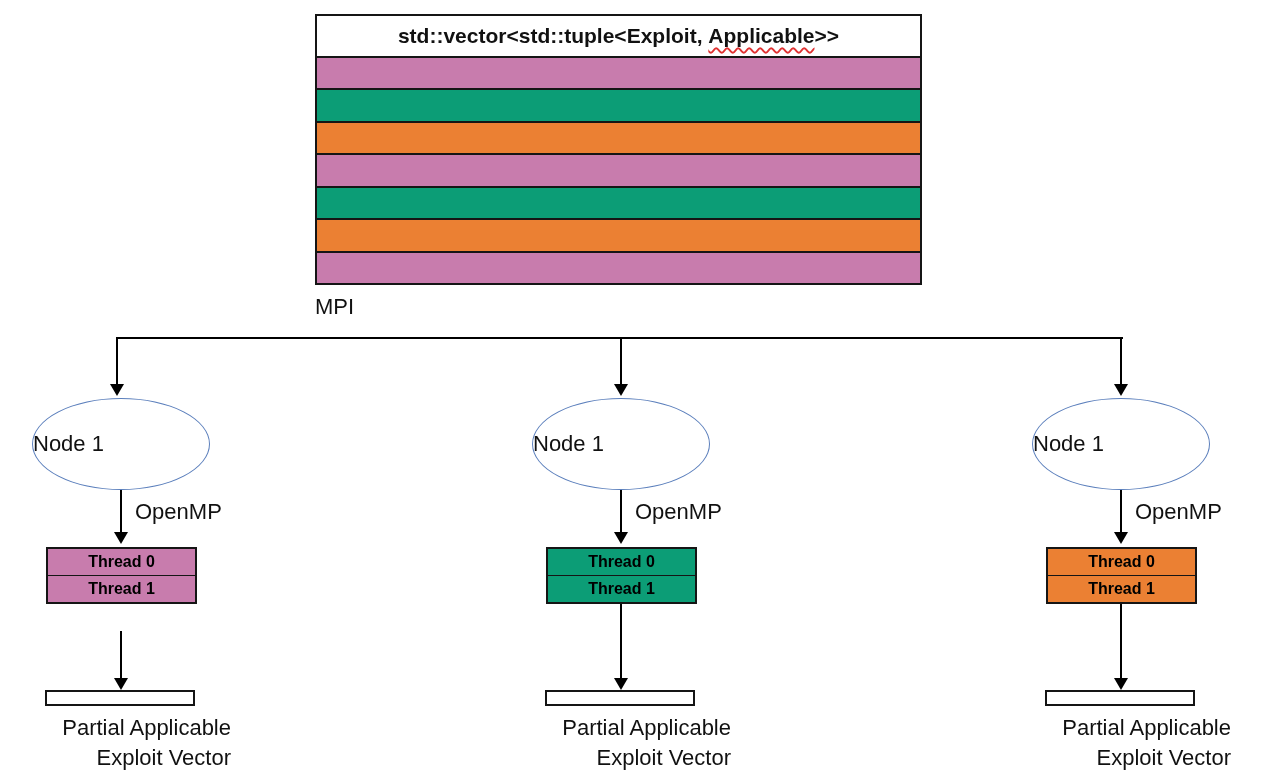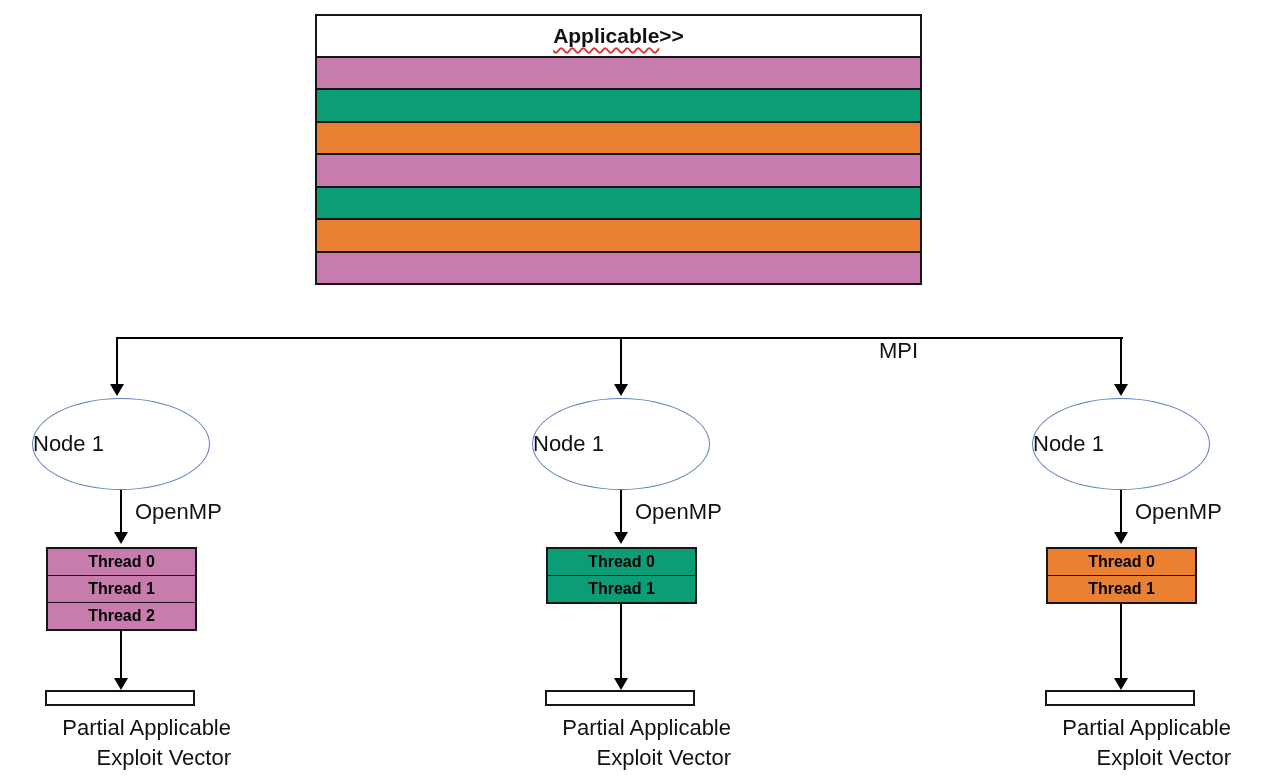--- a/index.html
+++ b/index.html
@@ -39,23 +39,22 @@
     text-decoration-skip-ink: none;
     text-underline-offset: 4px;
   }
   #vector-rows { flex: 1 1 auto; display: flex; flex-direction: column; }
   .vector-row { flex: 1 1 auto; border-top: 2px solid #151515; }
 
   
   .mpi-label {
     position: absolute;
     left: 315px; top: 294px; width: 603px;
-    text-align: right;
-    font-size: 22px;
-    margin-top: 44px;
+    text-align: left;
+    font-size: 22px;
   }
 
   
   .line { position: absolute; background: #000000; }
   .h-line { height: 2px; }
   .v-line { width: 2px; }
   .arrowhead {
     position: absolute;
     width: 0; height: 0;
     border-left: 7px solid transparent;
@@ -127,21 +126,21 @@
     font-size: 22px;
     line-height: 30px;
   }
 </style>
 </head>
 <body>
 
 <div id="canvas">
 
   <div class="vector-box">
-    <div class="vector-title"><span class="squiggle">Applicable</span><span>&gt;&gt;</span></div>
+    <div class="vector-title"><span>std::vector&lt;std::tuple&lt;Exploit, </span><span class="squiggle">Applicable</span><span>&gt;&gt;</span></div>
     <div id="vector-rows">
         <div class="vector-row" style="background: rgb(200, 124, 173);"></div>
         <div class="vector-row" style="background: rgb(12, 157, 118);"></div>
         <div class="vector-row" style="background: rgb(235, 128, 51);"></div>
         <div class="vector-row" style="background: rgb(200, 124, 173);"></div>
         <div class="vector-row" style="background: rgb(12, 157, 118);"></div>
         <div class="vector-row" style="background: rgb(235, 128, 51);"></div>
         <div class="vector-row" style="background: rgb(200, 124, 173);"></div>
       </div>
   </div>
@@ -159,21 +158,20 @@
   <div class="node-col col-1">
     <div class="node-ellipse">
         <span>Node 1</span>
       </div>
     <div class="line v-line arrow1-line"></div>
     <div class="arrowhead arrow1-head"></div>
     <div class="openmp-label">OpenMP</div>
     <div class="thread-stack">
         <div class="thread-row" style="background: rgb(200, 124, 173);">Thread 0</div>
         <div class="thread-row" style="background: rgb(200, 124, 173);">Thread 1</div>
-        <div class="thread-row" style="background: rgb(200, 124, 173);">Thread 2</div>
       </div>
     <div class="line v-line arrow2-line" style="top: 233px; height: 47px;"></div>
     <div class="arrowhead arrow2-head"></div>
     <div class="out-box"></div>
     <div class="out-label">
       <div>Partial Applicable</div>
       <div>Exploit Vector</div>
     </div>
   </div>
 

